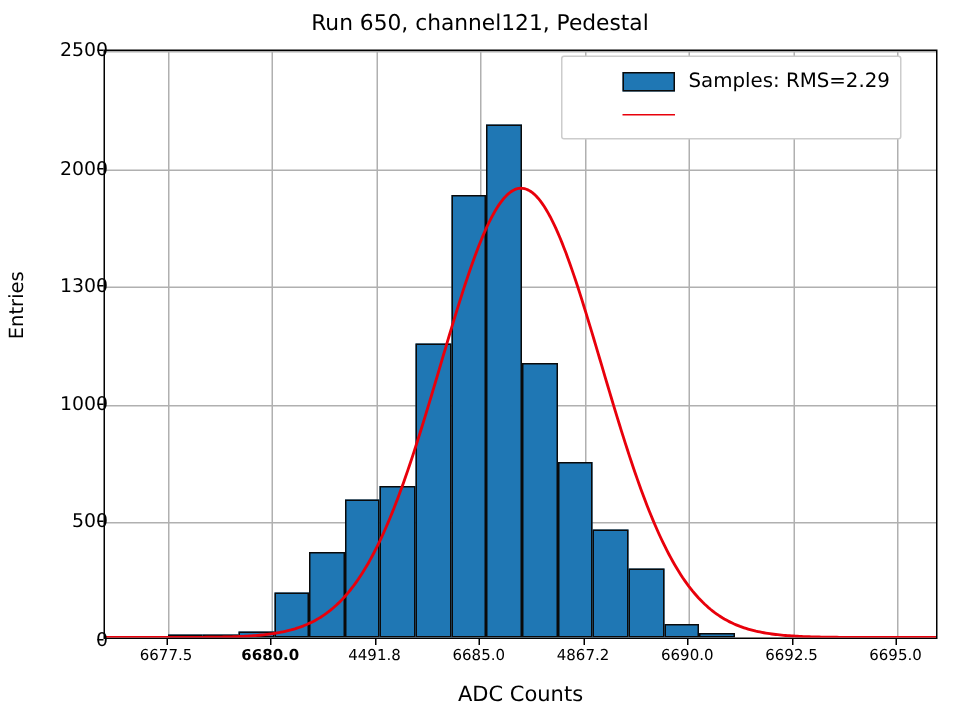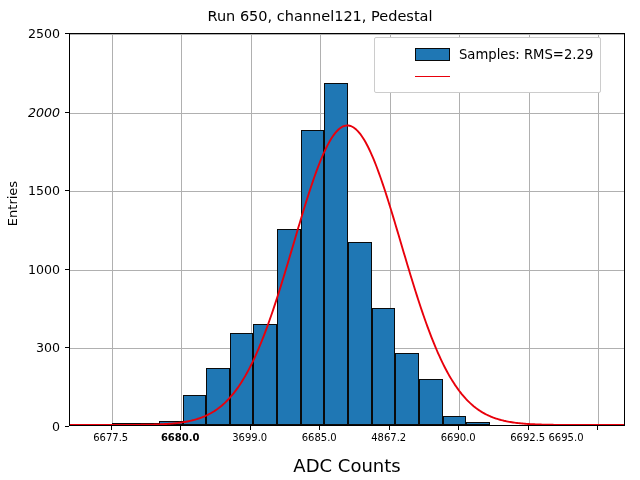--- a/index.html
+++ b/index.html
@@ -66,40 +66,41 @@
     transform: translateX(-50%);
     white-space: nowrap;
   }
   .ytick-label {
     position: absolute;
     font-size: 12.6px;
     color: #000000;
     text-align: right;
     transform: translateY(-50%);
     white-space: nowrap;
+    padding-left: 12px;
   }
   .xtick-mark {
     position: absolute;
     width: 1px;
     height: 3.6px;
     background: #000000;
   }
   .ytick-mark {
     position: absolute;
     height: 1px;
     width: 3.6px;
     background: #000000;
   }
   #xlabel {
     position: absolute;
     left: 69px;
     width: 556px;
     top: 455px;
     text-align: center;
-    font-size: 18px;
+    font-size: 14px;
     color: #000000;
   }
   #ylabel {
     position: absolute;
     left: -78px;
     top: 196px;
     width: 180px;
     text-align: center;
     font-size: 13px;
     color: #000000;
@@ -195,43 +196,43 @@
       <path id="fit-path" fill="none" stroke="#e8000b" stroke-width="1.9" stroke-linejoin="round" stroke-linecap="round" d="M0.00,393.00 L1.32,393.00 L2.65,393.00 L3.97,393.00 L5.30,393.00 L6.62,393.00 L7.94,393.00 L9.27,393.00 L10.59,393.00 L11.91,393.00 L13.24,393.00 L14.56,393.00 L15.89,393.00 L17.21,393.00 L18.53,393.00 L19.86,393.00 L21.18,393.00 L22.50,393.00 L23.83,393.00 L25.15,393.00 L26.48,392.99 L27.80,392.99 L29.12,392.99 L30.45,392.99 L31.77,392.99 L33.10,392.99 L34.42,392.99 L35.74,392.99 L37.07,392.99 L38.39,392.99 L39.71,392.98 L41.04,392.98 L42.36,392.98 L43.69,392.98 L45.01,392.97 L46.33,392.97 L47.66,392.97 L48.98,392.97 L50.30,392.96 L51.63,392.96 L52.95,392.95 L54.28,392.95 L55.60,392.94 L56.92,392.94 L58.25,392.93 L59.57,392.92 L60.90,392.91 L62.22,392.90 L63.54,392.89 L64.87,392.88 L66.19,392.87 L67.51,392.86 L68.84,392.84 L70.16,392.83 L71.49,392.81 L72.81,392.79 L74.13,392.77 L75.46,392.75 L76.78,392.73 L78.10,392.70 L79.43,392.67 L80.75,392.64 L82.08,392.61 L83.40,392.57 L84.72,392.53 L86.05,392.48 L87.37,392.44 L88.70,392.39 L90.02,392.33 L91.34,392.27 L92.67,392.21 L93.99,392.14 L95.31,392.06 L96.64,391.98 L97.96,391.89 L99.29,391.80 L100.61,391.70 L101.93,391.59 L103.26,391.47 L104.58,391.34 L105.90,391.21 L107.23,391.06 L108.55,390.90 L109.88,390.74 L111.20,390.56 L112.52,390.36 L113.85,390.16 L115.17,389.94 L116.50,389.70 L117.82,389.45 L119.14,389.18 L120.47,388.89 L121.79,388.59 L123.11,388.26 L124.44,387.92 L125.76,387.55 L127.09,387.16 L128.41,386.74 L129.73,386.30 L131.06,385.83 L132.38,385.34 L133.70,384.81 L135.03,384.26 L136.35,383.67 L137.68,383.05 L139.00,382.39 L140.32,381.70 L141.65,380.97 L142.97,380.20 L144.30,379.39 L145.62,378.53 L146.94,377.63 L148.27,376.69 L149.59,375.70 L150.91,374.66 L152.24,373.56 L153.56,372.42 L154.89,371.22 L156.21,369.97 L157.53,368.65 L158.86,367.28 L160.18,365.85 L161.50,364.35 L162.83,362.80 L164.15,361.17 L165.48,359.48 L166.80,357.72 L168.12,355.89 L169.45,353.99 L170.77,352.01 L172.10,349.96 L173.42,347.84 L174.74,345.64 L176.07,343.36 L177.39,341.01 L178.71,338.58 L180.04,336.06 L181.36,333.47 L182.69,330.79 L184.01,328.04 L185.33,325.20 L186.66,322.29 L187.98,319.29 L189.30,316.21 L190.63,313.05 L191.95,309.81 L193.28,306.50 L194.60,303.10 L195.92,299.63 L197.25,296.08 L198.57,292.46 L199.90,288.76 L201.22,285.00 L202.54,281.16 L203.87,277.26 L205.19,273.30 L206.51,269.28 L207.84,265.19 L209.16,261.06 L210.49,256.87 L211.81,252.63 L213.13,248.35 L214.46,244.02 L215.78,239.66 L217.10,235.27 L218.43,230.85 L219.75,226.41 L221.08,221.95 L222.40,217.47 L223.72,212.99 L225.05,208.50 L226.37,204.02 L227.70,199.54 L229.02,195.08 L230.34,190.64 L231.67,186.22 L232.99,181.83 L234.31,177.48 L235.64,173.18 L236.96,168.92 L238.29,164.72 L239.61,160.58 L240.93,156.50 L242.26,152.51 L243.58,148.59 L244.90,144.75 L246.23,141.01 L247.55,137.37 L248.88,133.83 L250.20,130.40 L251.52,127.09 L252.85,123.89 L254.17,120.83 L255.50,117.89 L256.82,115.09 L258.14,112.43 L259.47,109.92 L260.79,107.55 L262.11,105.34 L263.44,103.29 L264.76,101.40 L266.09,99.68 L267.41,98.12 L268.73,96.73 L270.06,95.52 L271.38,94.48 L272.70,93.62 L274.03,92.93 L275.35,92.43 L276.68,92.11 L278.00,91.97 L279.32,92.01 L280.65,92.23 L281.97,92.64 L283.30,93.22 L284.62,93.99 L285.94,94.93 L287.27,96.05 L288.59,97.34 L289.91,98.80 L291.24,100.44 L292.56,102.24 L293.89,104.20 L295.21,106.33 L296.53,108.61 L297.86,111.04 L299.18,113.62 L300.50,116.34 L301.83,119.21 L303.15,122.20 L304.48,125.33 L305.80,128.58 L307.12,131.94 L308.45,135.42 L309.77,139.01 L311.10,142.70 L312.42,146.48 L313.74,150.36 L315.07,154.31 L316.39,158.34 L317.71,162.45 L319.04,166.62 L320.36,170.85 L321.69,175.13 L323.01,179.45 L324.33,183.82 L325.66,188.22 L326.98,192.65 L328.30,197.11 L329.63,201.58 L330.95,206.06 L332.28,210.54 L333.60,215.03 L334.92,219.51 L336.25,223.98 L337.57,228.43 L338.90,232.86 L340.22,237.27 L341.54,241.65 L342.87,245.99 L344.19,250.30 L345.51,254.56 L346.84,258.77 L348.16,262.94 L349.49,267.05 L350.81,271.11 L352.13,275.11 L353.46,279.04 L354.78,282.91 L356.10,286.72 L357.43,290.45 L358.75,294.11 L360.08,297.70 L361.40,301.21 L362.72,304.65 L364.05,308.01 L365.37,311.29 L366.70,314.50 L368.02,317.62 L369.34,320.66 L370.67,323.62 L371.99,326.50 L373.31,329.30 L374.64,332.02 L375.96,334.66 L377.29,337.21 L378.61,339.69 L379.93,342.09 L381.26,344.41 L382.58,346.65 L383.90,348.81 L385.23,350.90 L386.55,352.92 L387.88,354.86 L389.20,356.73 L390.52,358.53 L391.85,360.26 L393.17,361.92 L394.50,363.51 L395.82,365.04 L397.14,366.51 L398.47,367.91 L399.79,369.26 L401.11,370.54 L402.44,371.77 L403.76,372.95 L405.09,374.07 L406.41,375.13 L407.73,376.15 L409.06,377.12 L410.38,378.05 L411.70,378.92 L413.03,379.76 L414.35,380.55 L415.68,381.30 L417.00,382.02 L418.32,382.69 L419.65,383.33 L420.97,383.94 L422.30,384.51 L423.62,385.05 L424.94,385.57 L426.27,386.05 L427.59,386.50 L428.91,386.93 L430.24,387.34 L431.56,387.72 L432.89,388.08 L434.21,388.41 L435.53,388.73 L436.86,389.02 L438.18,389.30 L439.50,389.56 L440.83,389.81 L442.15,390.04 L443.48,390.25 L444.80,390.45 L446.12,390.64 L447.45,390.81 L448.77,390.98 L450.10,391.13 L451.42,391.27 L452.74,391.40 L454.07,391.52 L455.39,391.64 L456.71,391.74 L458.04,391.84 L459.36,391.93 L460.69,392.02 L462.01,392.10 L463.33,392.17 L464.66,392.24 L465.98,392.30 L467.30,392.36 L468.63,392.41 L469.95,392.46 L471.28,392.51 L472.60,392.55 L473.92,392.59 L475.25,392.62 L476.57,392.65 L477.90,392.68 L479.22,392.71 L480.54,392.74 L481.87,392.76 L483.19,392.78 L484.51,392.80 L485.84,392.82 L487.16,392.84 L488.49,392.85 L489.81,392.86 L491.13,392.88 L492.46,392.89 L493.78,392.90 L495.10,392.91 L496.43,392.92 L497.75,392.92 L499.08,392.93 L500.40,392.94 L501.72,392.94 L503.05,392.95 L504.37,392.95 L505.70,392.96 L507.02,392.96 L508.34,392.97 L509.67,392.97 L510.99,392.97 L512.31,392.98 L513.64,392.98 L514.96,392.98 L516.29,392.98 L517.61,392.98 L518.93,392.99 L520.26,392.99 L521.58,392.99 L522.90,392.99 L524.23,392.99 L525.55,392.99 L526.88,392.99 L528.20,392.99 L529.52,392.99 L530.85,392.99 L532.17,393.00 L533.50,393.00 L534.82,393.00 L536.14,393.00 L537.47,393.00 L538.79,393.00 L540.11,393.00 L541.44,393.00 L542.76,393.00 L544.09,393.00 L545.41,393.00 L546.73,393.00 L548.06,393.00 L549.38,393.00 L550.70,393.00 L552.03,393.00 L553.35,393.00 L554.68,393.00 L556.00,393.00"></path>
     </svg>
   </div>
 
   <div id="xticks">
       <div class="xtick-mark" style="left: 110.7px; top: 426px;"></div>
       <div class="xtick-label" style="left: 110.7px; top: 432px;">6677.5</div>
       <div class="xtick-mark" style="left: 180.2px; top: 426px;"></div>
       <div class="xtick-label" style="left: 180.2px; top: 432px; font-weight: bold;">6680.0</div>
       <div class="xtick-mark" style="left: 249.7px; top: 426px;"></div>
-      <div class="xtick-label" style="left: 249.7px; top: 432px;">3699.0</div>
+      <div class="xtick-label" style="left: 249.7px; top: 432px;">4491.8</div>
       <div class="xtick-mark" style="left: 319.2px; top: 426px;"></div>
       <div class="xtick-label" style="left: 319.2px; top: 432px;">6685.0</div>
       <div class="xtick-mark" style="left: 388.7px; top: 426px;"></div>
       <div class="xtick-label" style="left: 388.7px; top: 432px;">4867.2</div>
       <div class="xtick-mark" style="left: 458.2px; top: 426px;"></div>
       <div class="xtick-label" style="left: 458.2px; top: 432px;">6690.0</div>
       <div class="xtick-mark" style="left: 527.7px; top: 426px;"></div>
       <div class="xtick-label" style="left: 527.7px; top: 432px; text-align: center;">6692.5</div>
       <div class="xtick-mark" style="left: 597.2px; top: 426px;"></div>
-      <div class="xtick-label" style="left: 566px; top: 432px;">6695.0</div>
+      <div class="xtick-label" style="left: 597px; top: 432px;">6695.0</div>
     </div>
   <div id="yticks">
       <div class="ytick-mark" style="top: 426px; left: 65px;"></div>
       <div class="ytick-label" style="top: 426px; left: 0px; width: 60px;">0</div>
       <div class="ytick-mark" style="top: 347.4px; left: 65px;"></div>
-      <div class="ytick-label" style="top: 347.4px; left: 0px; width: 60px;">300</div>
+      <div class="ytick-label" style="top: 347.4px; left: 0px; width: 60px;">500</div>
       <div class="ytick-mark" style="top: 268.8px; left: 65px;"></div>
       <div class="ytick-label" style="top: 268.8px; left: 0px; width: 60px;">1000</div>
       <div class="ytick-mark" style="top: 190.2px; left: 65px;"></div>
-      <div class="ytick-label" style="top: 190.2px; left: 0px; width: 60px;">1500</div>
+      <div class="ytick-label" style="top: 190.2px; left: 0px; width: 60px;">1300</div>
       <div class="ytick-mark" style="top: 111.6px; left: 65px;"></div>
-      <div class="ytick-label" style="top: 111.6px; left: 0px; width: 60px; font-style: italic;">2000</div>
+      <div class="ytick-label" style="top: 111.6px; left: 0px; width: 60px;">2000</div>
       <div class="ytick-mark" style="top: 33px; left: 65px;"></div>
       <div class="ytick-label" style="top: 33px; left: 0px; width: 60px;">2500</div>
     </div>
 
   <div id="xlabel">ADC Counts</div>
   <div id="ylabel">Entries</div>
 
   <div id="legend">
     <div class="legend-row">
       <span class="legend-swatch-patch"></span>

